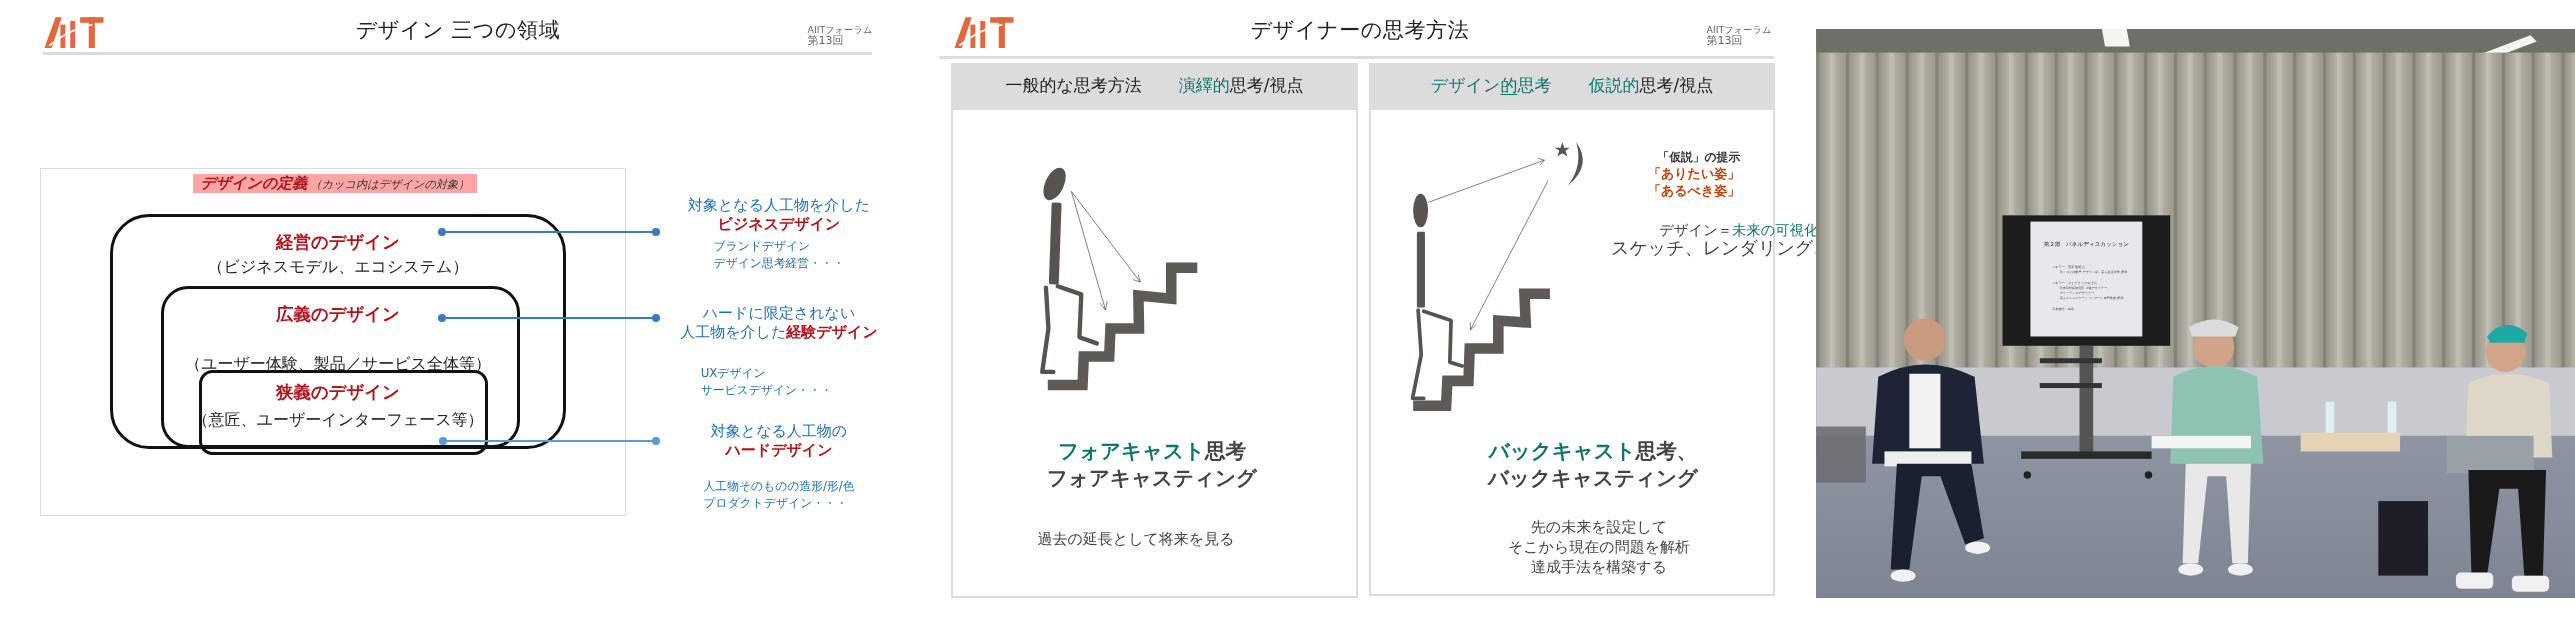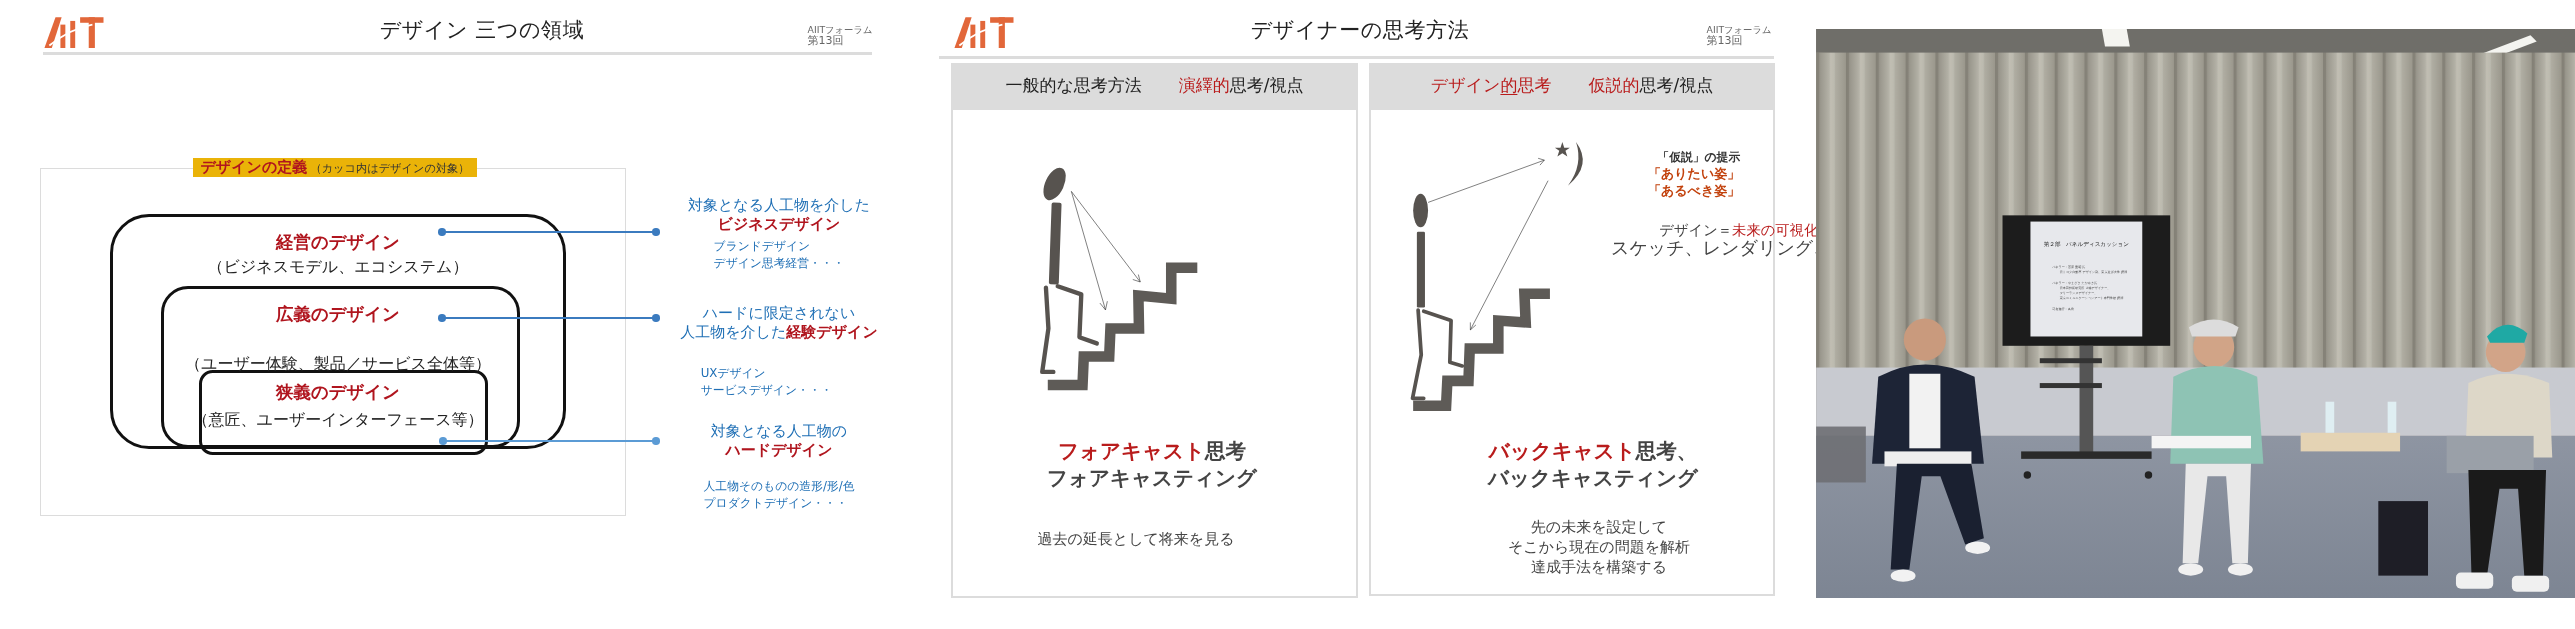--- a/index.html
+++ b/index.html
@@ -10,21 +10,21 @@
 
   
   .logo { position: absolute; width: 65px; height: 32px; }
   .slide-title { position: absolute; font-size: 21px; color: #222; white-space: nowrap; transform: translateX(-50%); letter-spacing: 0.6px; }
   .forum { position: absolute; text-align: left; color: #666; font-size: 9.3px; line-height: 11.2px; transform: translateX(-50%); white-space: nowrap; }
   .forum .sub { font-size: 11px; }
   .rule { position: absolute; height: 2.5px; background: #dcdcdc; }
 
   
   .def-frame { position: absolute; left: 40px; top: 168px; width: 586px; height: 348px; border: 1.9px solid #dcdcdc; }
-  .def-label { position: absolute; left: 193px; top: 158px; background: #eab308; padding: 0 7.5px; white-space: nowrap; }
+  .def-label { position: absolute; left: 193px; top: 174px; background: #fca5a5; padding: 0 7.5px; white-space: nowrap; font-style: italic; }
   .def-label .main { color: #b0151e; font-weight: bold; font-size: 15px; }
   .def-label .note { color: #333; font-size: 11.2px; }
 
   .ring { position: absolute; border: 3.1px solid #111; background: transparent; }
   .ring1 { left: 110px; top: 214px; width: 456px; height: 235px; border-radius: 39px; }
   .ring2 { left: 161px; top: 286px; width: 359px; height: 162px; border-radius: 27px; }
   .ring3 { left: 199px; top: 370px; width: 289px; height: 85px; border-radius: 13.7px; }
 
   .ring-title { position: absolute; color: #b0151e; font-weight: bold; font-size: 17.4px; white-space: nowrap; transform: translateX(-50%); }
   .ring-sub { position: absolute; color: #222; font-size: 16px; white-space: nowrap; transform: translateX(-50%); }
@@ -33,21 +33,21 @@
   .dot { position: absolute; width: 7.5px; height: 7.5px; border-radius: 50%; background: #3b7bbf; }
 
   .note-block { position: absolute; color: #1f6fb5; text-align: center; transform: translateX(-50%); white-space: nowrap; }
   .note-block .lead { font-size: 15px; line-height: 18.6px; }
   .note-block .red { color: #b0151e; font-weight: bold; }
   .note-block .items { font-size: 11.8px; line-height: 17px; text-align: left; display: inline-block; margin-top: 24px; }
 
   
   .panel { position: absolute; border: 2.5px solid #dcdcdc; background: #fff; }
   .panel-head { position: absolute; background: #dcdcdc; text-align: center; font-size: 17px; color: #222; line-height: 45px; white-space: nowrap; }
-  .red2 { color: #b91c1c; }
+  .red2 { color: #0f766e; }
   .u { text-decoration: underline; text-underline-offset: 2.5px; }
 
   .big-caption { position: absolute; text-align: center; transform: translateX(-50%); white-space: nowrap; font-weight: bold; font-size: 20.5px; line-height: 27px; color: #444; }
   .small-caption { position: absolute; text-align: center; transform: translateX(-50%); white-space: nowrap; font-size: 15px; line-height: 20px; color: #444; }
 
   .hyp { position: absolute; text-align: right; font-weight: bold; white-space: nowrap; }
   .hyp .l1 { font-size: 11.8px; color: #333; line-height: 16px; }
   .hyp .l2 { font-size: 13px; color: #c2410c; line-height: 17.4px; }
   .viz { position: absolute; text-align: center; white-space: nowrap; }
   .viz .l1 { font-size: 14.3px; color: #444; line-height: 18.6px; }
@@ -65,21 +65,21 @@
     <g fill="#e2673a">
       <polygon points="2,52 20,2 30,2 14,52"></polygon>
       <rect x="28" y="14" width="8" height="38"></rect>
       <rect x="44" y="8" width="8" height="44"></rect>
       <rect x="60" y="2" width="38" height="9"></rect>
       <rect x="74" y="2" width="10" height="50"></rect>
       <path d="M10,48 Q45,20 80,14" stroke="#fff" stroke-width="3" fill="none"></path>
     </g>
   </svg>
 
-  <div class="slide-title" style="left:458px;top:16px;margin-left:24px;">デザイン 三つの領域</div>
+  <div class="slide-title" style="left:458px;top:16px;">デザイン 三つの領域</div>
   <div class="forum" style="left:840px;top:23.6px;">
     <div>AIITフォーラム</div>
     <div class="sub">第13回</div>
   </div>
   <div class="rule" style="left:43px;top:52px;width:829px;"></div>
 
   <div class="def-frame"></div>
   <div class="def-label">
     <span class="main">デザインの定義</span>
     <span class="note">（カッコ内はデザインの対象）</span>

